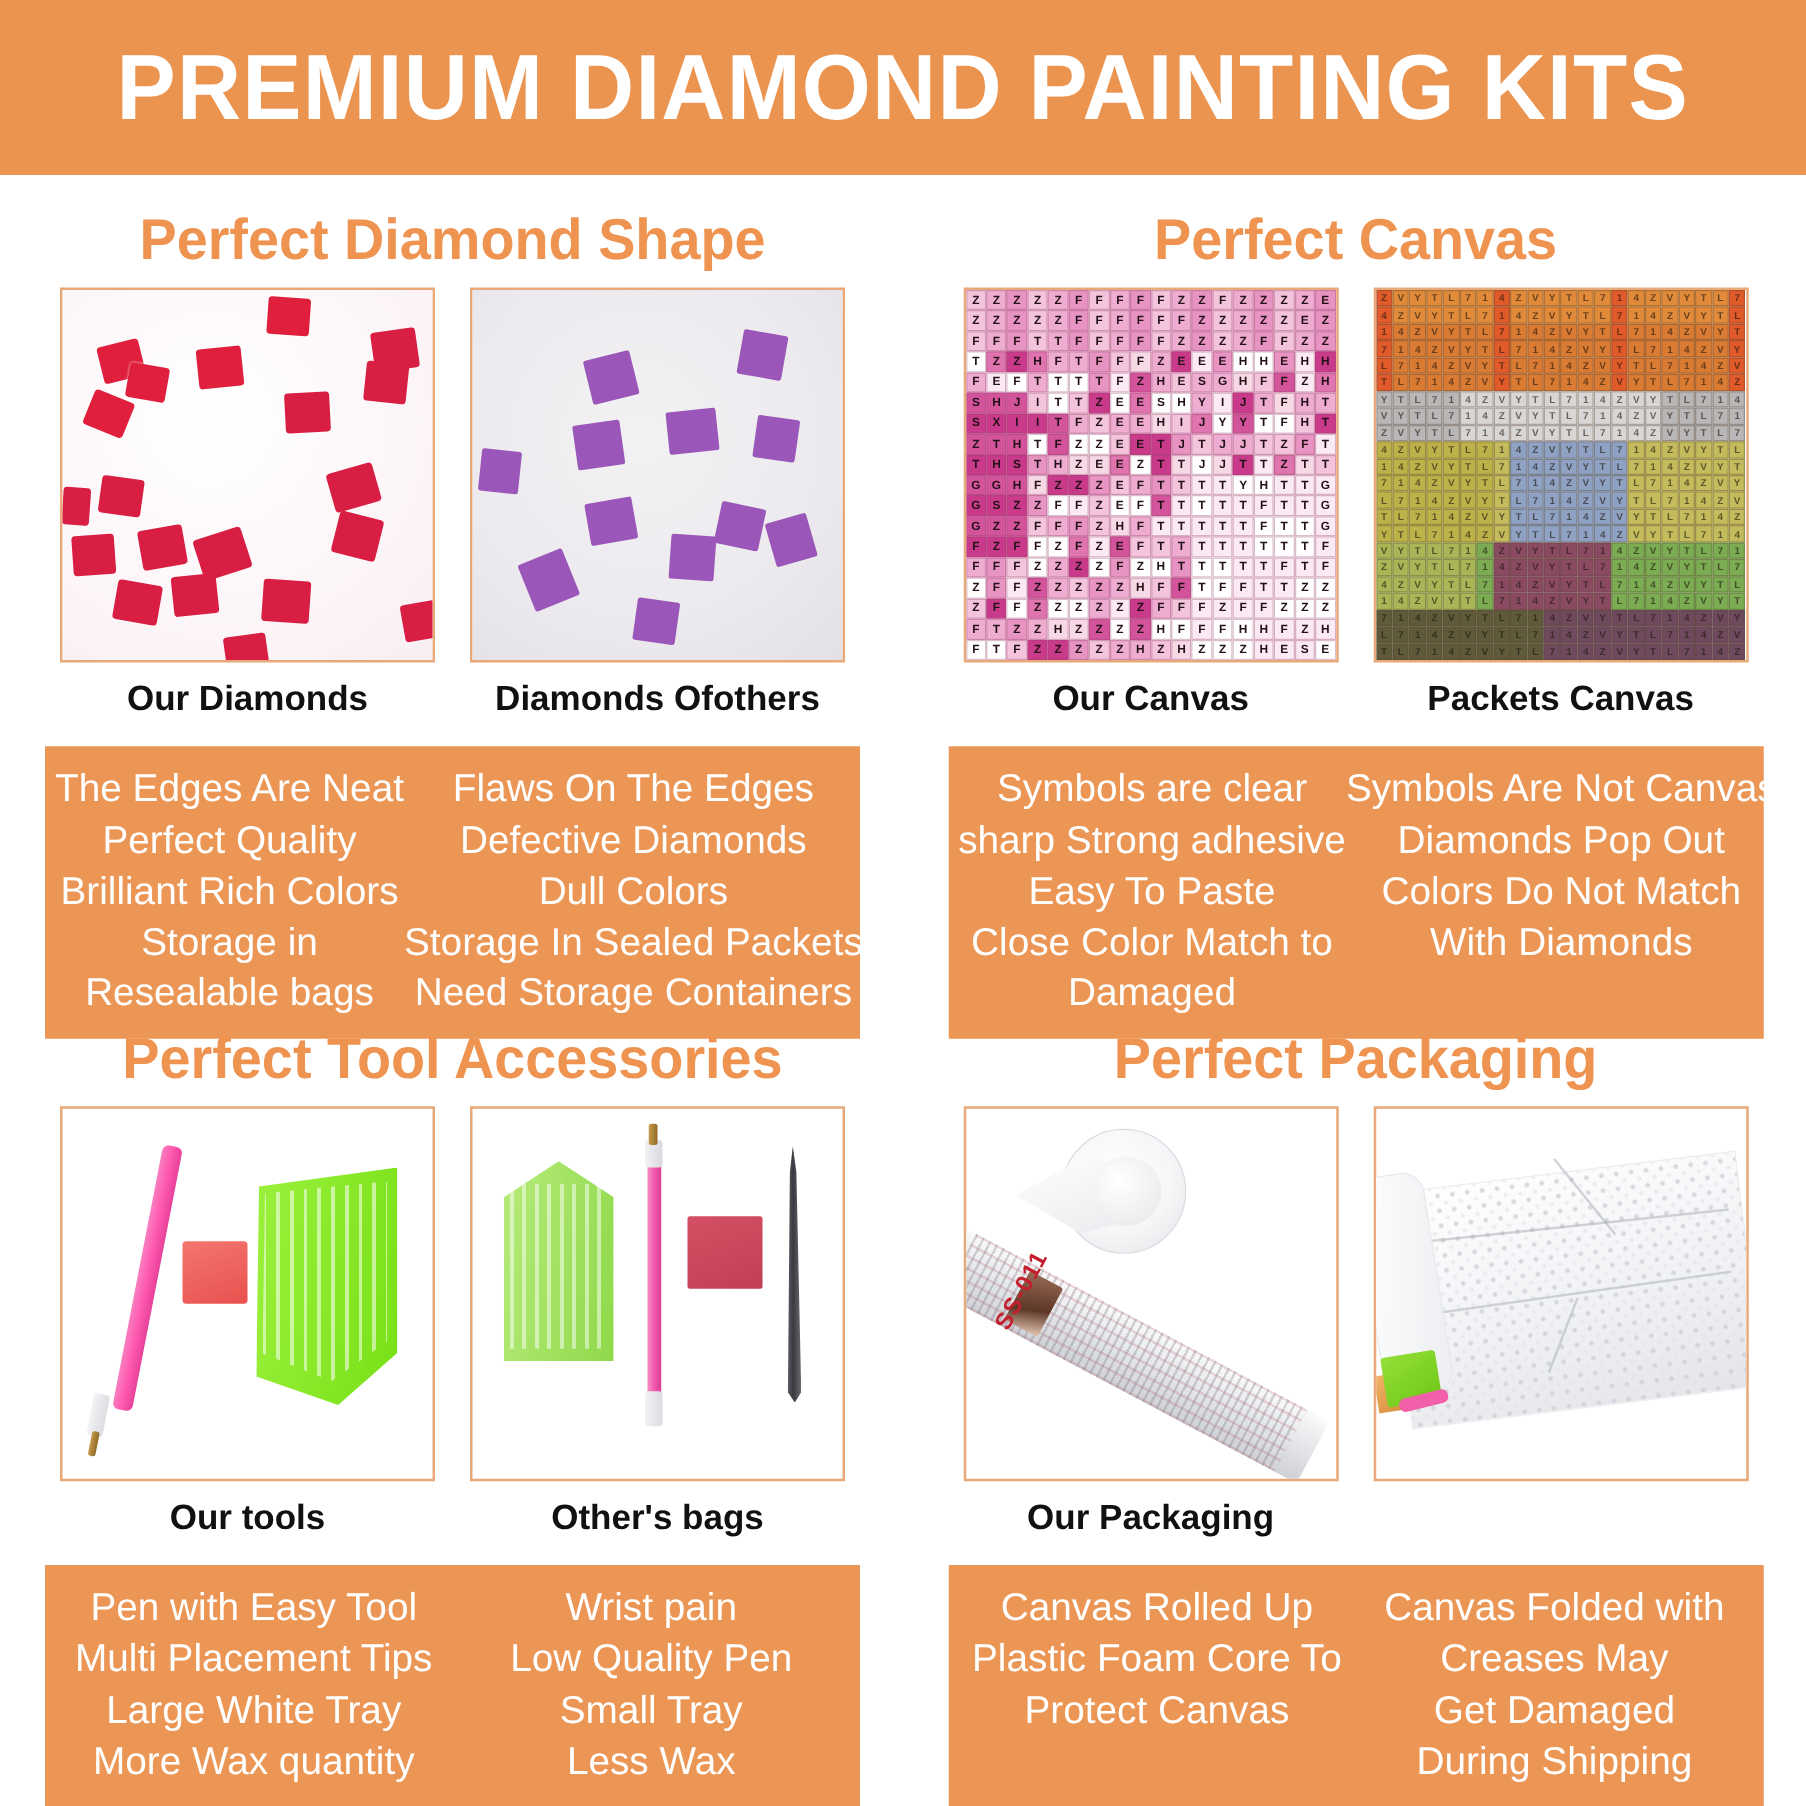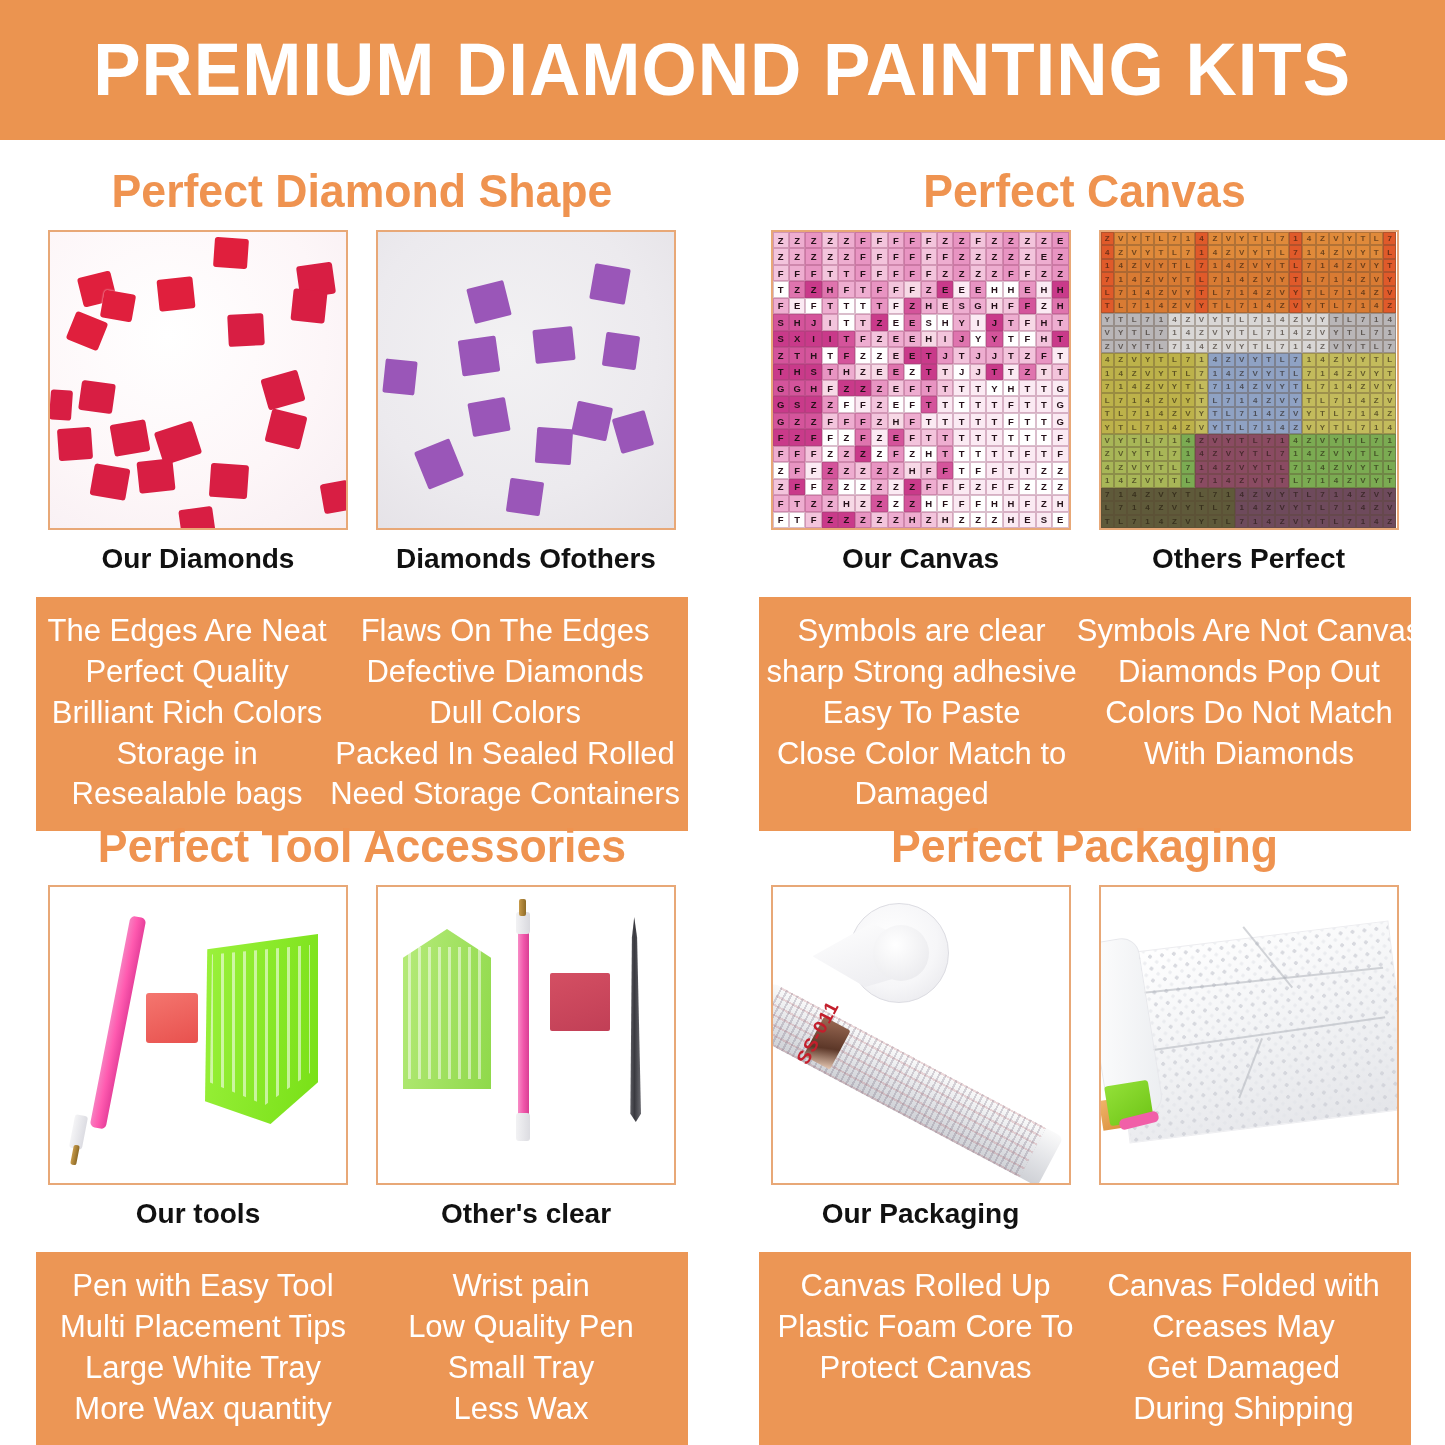--- a/index.html
+++ b/index.html
@@ -225,21 +225,21 @@
           <div>The Edges Are Neat</div>
           <div>Perfect Quality</div>
           <div>Brilliant Rich Colors</div>
           <div>Storage in</div>
           <div>Resealable bags</div>
         </div>
         <div class="bullet-col">
           <div>Flaws On The Edges</div>
           <div>Defective Diamonds</div>
           <div>Dull Colors</div>
-          <div>Packed In Sealed Rolled</div>
+          <div>Storage In Sealed Packets</div>
           <div>Need Storage Containers</div>
         </div>
       </div>
     </div>
 
     <div class="quad">
       <div class="sect-title">Perfect Canvas</div>
       <div class="photo-row">
         <div class="photo-cell">
           <div class="photo">
@@ -1054,21 +1054,21 @@
                 <span style="background: rgb(110, 74, 92);">V</span>
                 <span style="background: rgb(110, 74, 92);">Y</span>
                 <span style="background: rgb(110, 74, 92);">T</span>
                 <span style="background: rgb(110, 74, 92);">L</span>
                 <span style="background: rgb(110, 74, 92);">7</span>
                 <span style="background: rgb(110, 74, 92);">1</span>
                 <span style="background: rgb(110, 74, 92);">4</span>
                 <span style="background: rgb(110, 74, 92);">Z</span>
               </div>
           </div>
-          <div class="cap">Others Perfect</div>
+          <div class="cap">Packets Canvas</div>
         </div>
       </div>
       <div class="bullet-box">
         <div class="bullet-col">
           <div>Symbols are clear</div>
           <div>sharp Strong adhesive</div>
           <div>Easy To Paste</div>
           <div>Close Color Match to</div>
           <div>Damaged</div>
         </div>
@@ -1099,21 +1099,21 @@
           <div class="photo">
             <div class="tray-b"></div>
             <div class="tray-b-lines"></div>
             <div class="pen-b"></div>
             <div class="pen-b-capt"></div>
             <div class="pen-b-tip"></div>
             <div class="pen-b-capb"></div>
             <div class="wax-b"></div>
             <div class="twz"></div>
           </div>
-          <div class="cap">Other's clear</div>
+          <div class="cap">Other's bags</div>
         </div>
       </div>
       <div class="bullet-box">
         <div class="bullet-col">
           <div>Pen with Easy Tool</div>
           <div>Multi Placement Tips</div>
           <div>Large White Tray</div>
           <div>More Wax quantity</div>
         </div>
         <div class="bullet-col">

